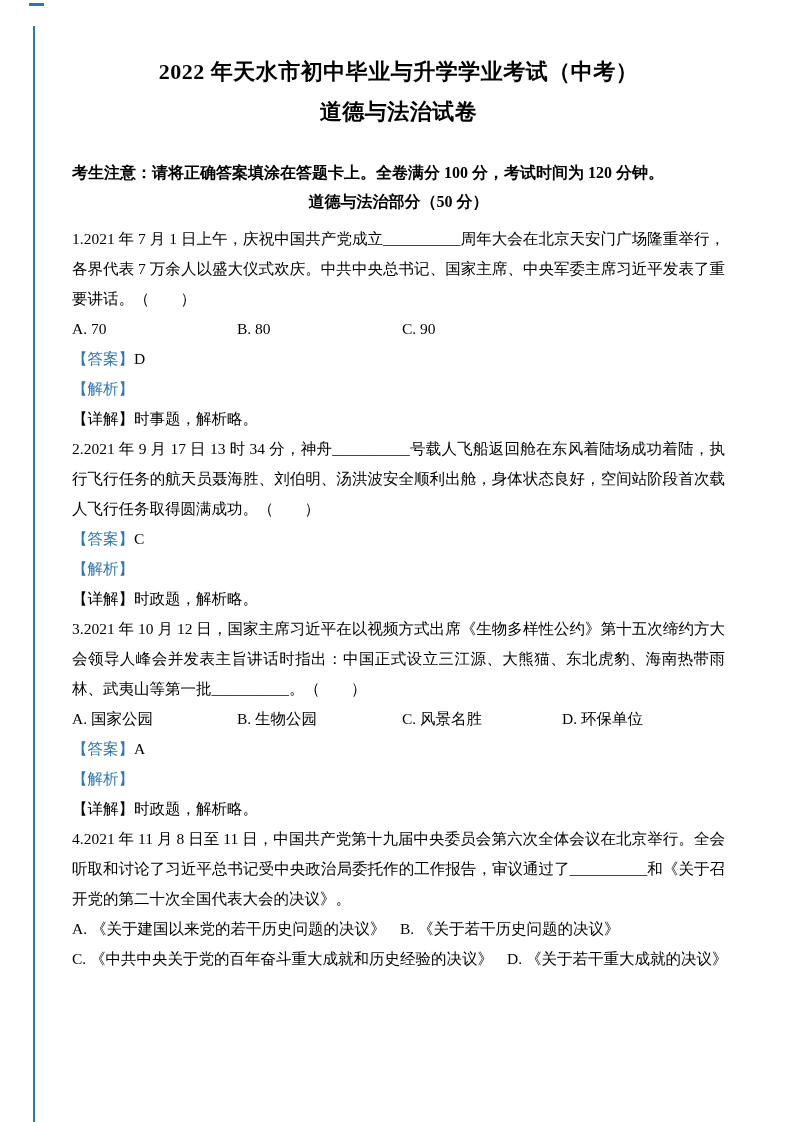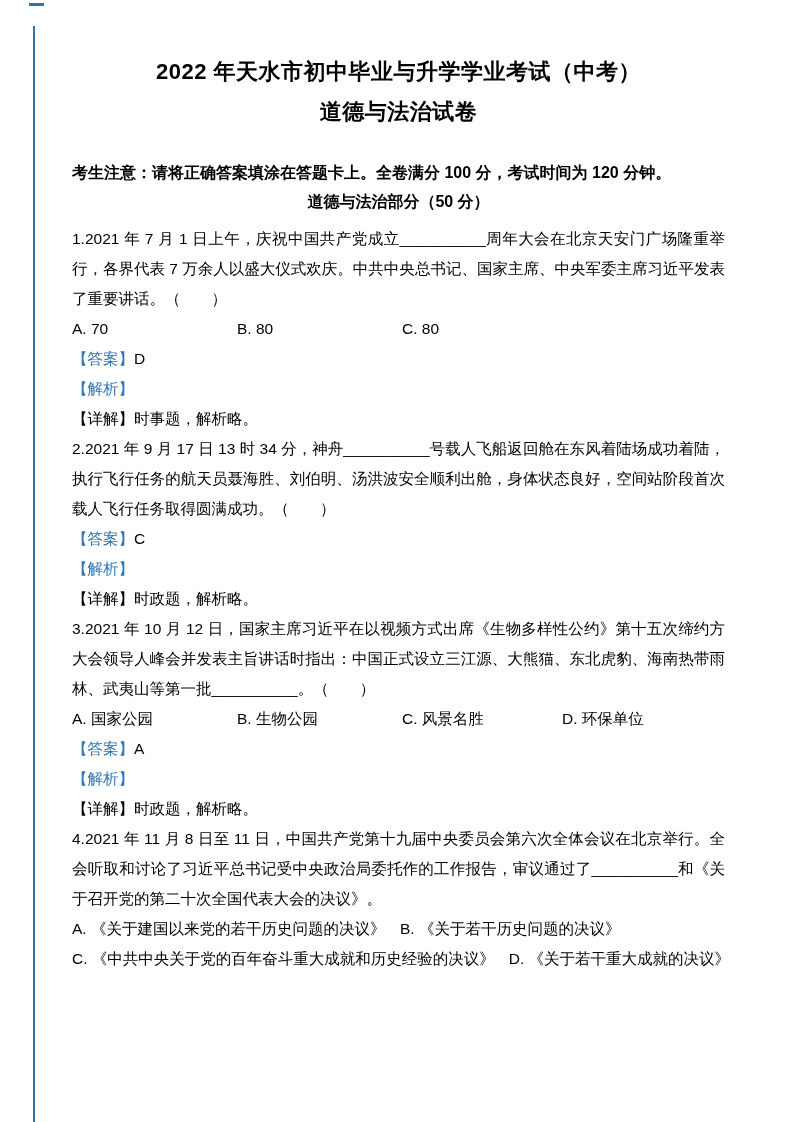--- a/index.html
+++ b/index.html
@@ -3,21 +3,21 @@
 <meta charset="utf-8">
 <style>
   html, body { margin: 0; padding: 0; background: #ffffff; }
   .page {
     position: relative;
     width: 793px;
     height: 1122px;
     background: #ffffff;
     box-sizing: border-box;
     padding: 52px 68px 30px 72px;
-    font-family: Liberation Sans, sans-serif;
+    font-family: Liberation Serif, serif;
     color: #000000;
     overflow: hidden;
   }
   .corner-mark {
     position: absolute; left: 29px; top: 3px;
     width: 15px; height: 3px; background: var(--accent, #2E75B6);
   }
   .margin-line {
     position: absolute; left: 33px; top: 26px;
     width: 2px; height: 1096px; background: var(--accent, #2E75B6);
@@ -78,21 +78,21 @@
   <p class="notice">考生注意：请将正确答案填涂在答题卡上。全卷满分 100 分，考试时间为 120 分钟。</p>
   <p class="part-header">道德与法治部分（50 分）</p>
 
   <div class="questions">
 
     <div>
       <p class="stem">1.2021 年 7 月 1 日上午，庆祝中国共产党成立__________周年大会在北京天安门广场隆重举行，各界代表 7 万余人以盛大仪式欢庆。中共中央总书记、国家主席、中央军委主席习近平发表了重要讲话。（　　）</p>
       <div class="options4">
         <span>A. 70</span>
         <span>B. 80</span>
-        <span>C. 80</span>
+        <span>C. 90</span>
       </div>
       <p class="line"><span class="blue">【答案】</span><span>D</span></p>
       <p class="line"><span class="blue">【解析】</span></p>
       <p class="line">【详解】时事题，解析略。</p>
     </div>
 
     <div>
       <p class="stem">2.2021 年 9 月 17 日 13 时 34 分，神舟__________号载人飞船返回舱在东风着陆场成功着陆，执行飞行任务的航天员聂海胜、刘伯明、汤洪波安全顺利出舱，身体状态良好，空间站阶段首次载人飞行任务取得圆满成功。（　　）</p>
       <p class="line"><span class="blue">【答案】</span><span>C</span></p>
       <p class="line"><span class="blue">【解析】</span></p>

